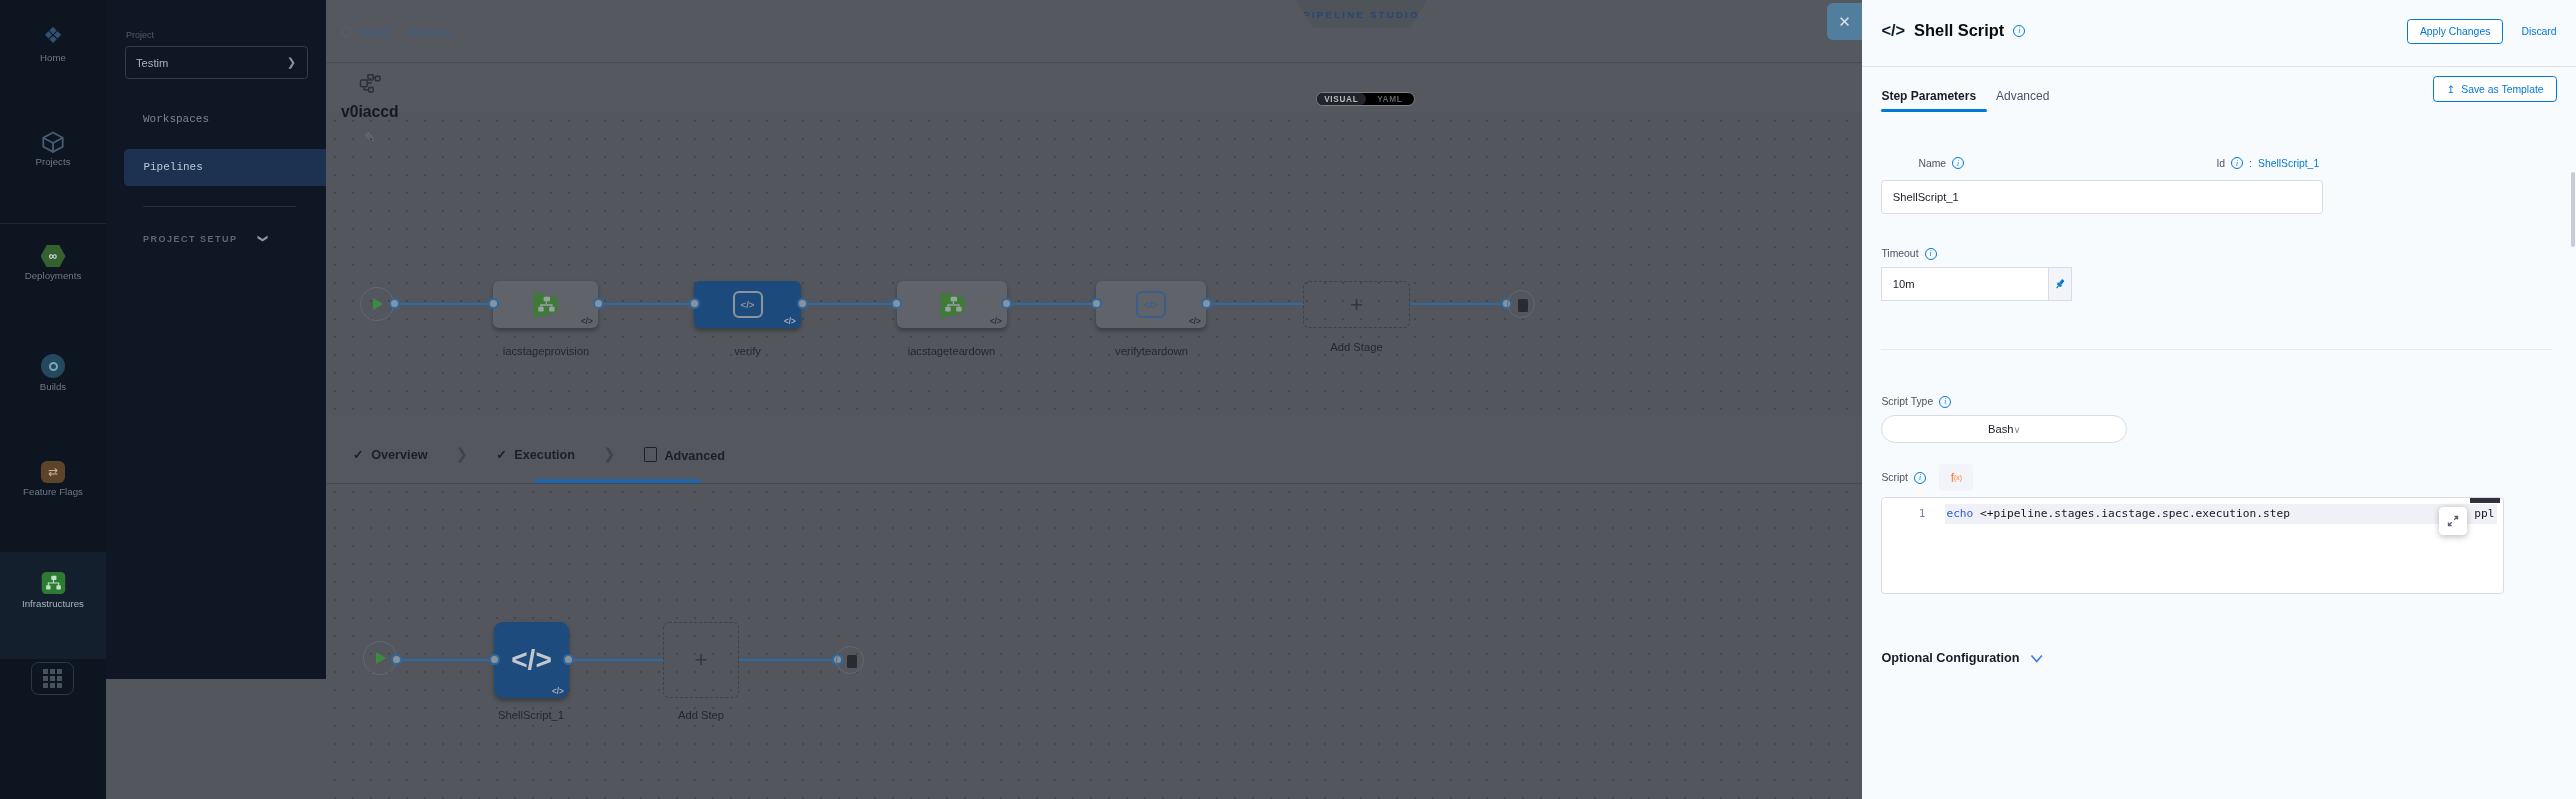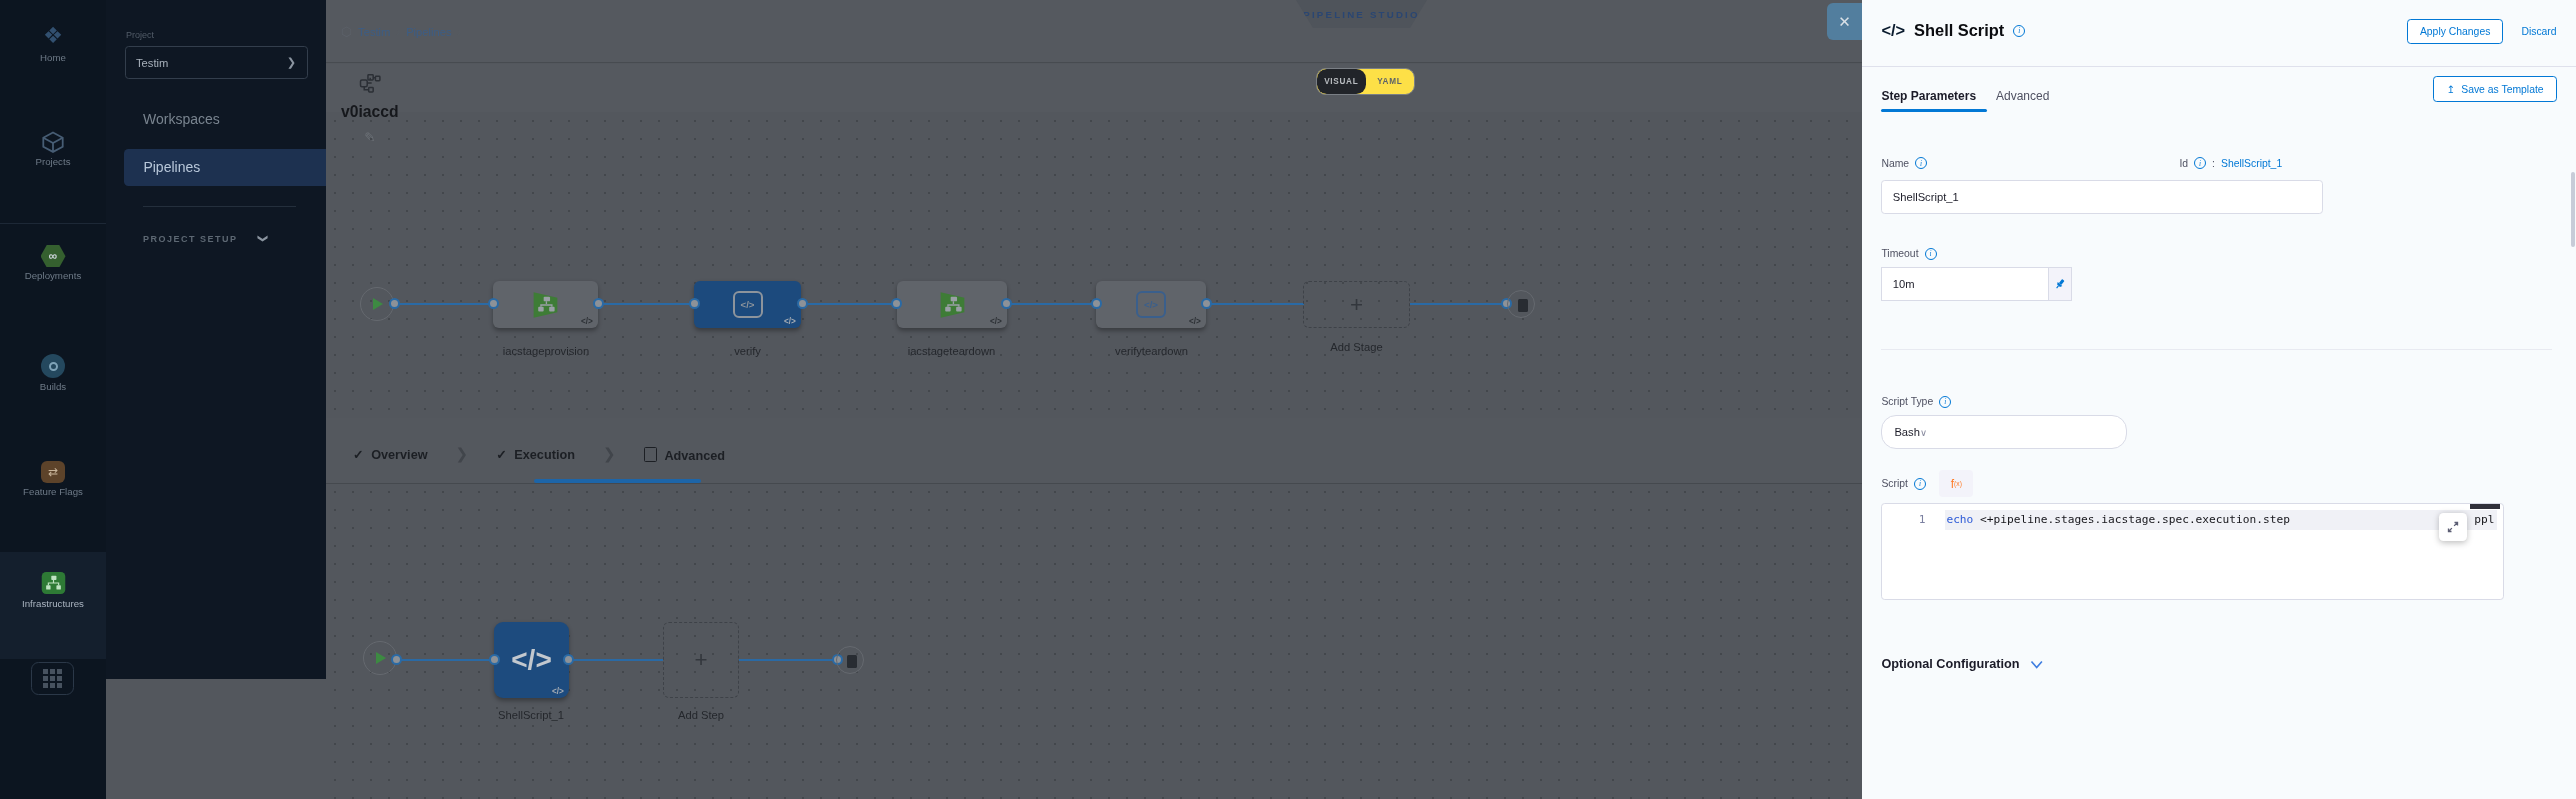--- a/index.html
+++ b/index.html
@@ -15,39 +15,39 @@
   .grid-ico { display:grid; grid-template-columns:repeat(3,5.2px); grid-gap:2.2px; }
   .grid-ico i { width:5.2px; height:5.2px; background:#47525f; display:block; }
 
   .hex-ico { width:25px; height:22.4px; clip-path:polygon(25% 0,75% 0,100% 50%,75% 100%,25% 100%,0 50%); display:flex; align-items:center; justify-content:center; color:#cdd4da; font-size:12px; font-weight:bold; }
   .sq-ico { width:24px; height:22.4px; border-radius:6px; display:flex; align-items:center; justify-content:center; font-size:12px; color:#cdd4da; }
 
   
   #proj-sidebar { position:absolute; left:106px; top:0; width:220px; height:679px; background:#0e1723; z-index:5; }
   .proj-label { position:absolute; left:20px; top:30px; font-size:9px; color:#525c68; }
   .proj-select { position:absolute; left:18.6px; top:46px; width:183px; height:33px; border:0.7px solid #333e4c; border-radius:3.7px; color:#a9b2bc; font-size:11.2px; display:flex; align-items:center; padding:0 10.4px; justify-content:space-between; }
-  .side-item { position:absolute; left:0; width:220px; height:27px; line-height:27px; padding-left:37px; color:#79848f; font-size:14px; }
+  .side-item { position:absolute; left:0; width:220px; height:27px; line-height:27px; padding-left:37px; color:#79848f; font-size:11px;font-family:Liberation Mono, monospace; }
   .side-item.active { background:#1d3150; color:#b9c8da; height:37px; line-height:37px; border-radius:4.5px 0 0 4.5px; left:18px; width:202px; padding-left:19.4px; }
   .side-divider { position:absolute; left:37px; top:206px; width:153px; height:0.7px; background:#242f3c; }
   .proj-setup { position:absolute; left:37px; top:233px; font-size:9px; letter-spacing:1.5px; color:#5d6873; font-weight:bold; }
   .proj-setup .chev { color:#8b95a0; font-size:9.7px; margin-left:21px; letter-spacing:0; }
 
   
   #canvas-col { position:absolute; left:326px; top:0; width:1536px; height:799px; background:#53575d; }
   #canvas-header { position:absolute; left:0; top:0; width:1536px; height:63px; background:#55595f; border-bottom:0.7px solid #474b50; }
   .crumbs { position:absolute; left:15px; top:24px; font-size:11.2px; color:#4b5057; display:flex; align-items:center; gap:6px; }
   .crumb-link { color:#3c5d85; }
   .crumb-sep { color:#565b62; }
   .cube-glyph { color:#5c6169; font-size:12.7px; }
   #studio-badge { position:absolute; left:970px; top:0; width:131px; height:28px; background:#4f545b; clip-path:polygon(0 0,100% 0,87% 100%,13% 100%); display:flex; align-items:center; justify-content:center; color:#2a4672; font-weight:bold; font-size:9.7px; letter-spacing:2.2px; }
   #title-row { position:absolute; left:0; top:64px; width:1536px; height:48px; background:#55595f; }
   .pipe-title { position:absolute; left:15px; top:10.4px; display:flex; align-items:center; gap:9px;flex-direction:column; }
   .pipe-title .t { font-size:15.7px; font-weight:bold; color:#16181c; }
   .pencil { color:#6b7076; font-size:13.4px; }
-  .toggle { position:absolute; left:990px; top:4px; width:99px; height:27px; border:0.7px solid #7a7f85; border-radius:9.7px; display:flex; overflow:hidden; background:#fde047; }
+  .toggle { position:absolute; left:990px; top:28px; width:99px; height:14px; border:0.7px solid #7a7f85; border-radius:9.7px; display:flex; overflow:hidden; background:#000000; }
   .toggle .seg { flex:1; display:flex; align-items:center; justify-content:center; font-size:8.2px; font-weight:bold; letter-spacing:0.7px; }
   .toggle .on { background:#212429; color:#b9bdc1; border-radius:9.7px; }
   .toggle .off { color:#5e6369; }
 
   .dotted { background-image:radial-gradient(circle, #43474c 1.2px, transparent 1.3px); background-size:18px 18px; }
   #stage-canvas { position:absolute; left:0; top:112px; width:1536px; height:306px; }
   #exec-canvas { position:absolute; left:0; top:483px; width:1536px; height:316px; }
 
   .node-circle { position:absolute; width:34px; height:34px; border:0.7px solid #65696f; border-radius:50%; }
   .play-tri { position:absolute; left:12px; top:9.7px; width:0; height:0; border-left:10.4px solid #3d8a42; border-top:6.7px solid transparent; border-bottom:6.7px solid transparent; }
@@ -84,29 +84,29 @@
   .link-blue { color:#0278d5; font-size:10.4px; }
   #drawer-tabs { position:absolute; left:0; top:67px; width:714px; height:45px; }
   .dtab { position:absolute; top:22px; font-size:12px; }
   .dtab.active { left:19.4px; color:#1b1b28; font-weight:bold; }
   .dtab.idle { left:134px; color:#4f5162; }
   .dtab-underline { position:absolute; left:19.4px; top:42px; width:106px; height:3px; background:#0278d5; border-radius:1.5px; }
   .save-tpl { position:absolute; right:19.4px; top:9px; }
 
   #drawer-body { position:absolute; left:19.4px; top:112px; width:675px; height:688px; }
   .fld-label { font-size:10.4px; color:#4f5162; display:flex; align-items:center; gap:6px; }
-  .name-row { position:relative; margin-top:45px; height:15px; }
+  .name-row { position:relative; margin-top:45px; height:15px;margin-left:37px; }
   .id-group { position:absolute; left:298px; top:0; font-size:10.4px; color:#4f5162; display:flex; gap:6px; align-items:center; }
   .id-link { color:#0278d5; }
   .text-input { margin-top:7.5px; width:442px; height:34px; border:0.7px solid #d9dbe7; border-radius:3.7px; background:#fff; font-size:11.2px; color:#1c1c28; padding:0 10.4px; font-family:"Liberation Sans",sans-serif; }
   .timeout-wrap { margin-top:7.5px; width:191px; height:34px; border:0.7px solid #d9dbe7; border-radius:0; background:#fff; display:flex; overflow:hidden; }
   .timeout-wrap input { flex:1; border:0; outline:none; font-size:11.2px; color:#1c1c28; padding:0 10.4px; background:transparent; }
   .pin-seg { width:31px; background:#f3f3fa; border-left:0.7px solid #d9dbe7; display:flex; align-items:center; justify-content:center; }
   .hr { height:0.7px; background:#e8eaf1; margin-top:48px; width:671px; }
-  .select-box { margin-top:7.5px; width:246px; height:34px; border:0.7px solid #d9dbe7; border-radius:15px; background:#fff; display:flex; align-items:center; justify-content:flex-start; padding:0 12px; font-size:11.2px; color:#1c1c28; }
+  .select-box { margin-top:7.5px; width:246px; height:28px; border:0.7px solid #d9dbe7; border-radius:15px; background:#fff; display:flex; align-items:center; justify-content:center; padding:0 12px; font-size:11.2px; color:#1c1c28; }
   .sel-chev { color:#8a8ca0; font-size:9.7px; }
   .script-row { margin-top:21px; display:flex; align-items:center; gap:13.4px; }
   .fx-badge { width:34px; height:27px; background:#f3f3fa; border-radius:3.7px; display:flex; align-items:center; justify-content:center; color:#ff7b26; font-size:12px; }
   .fx-badge sub { font-size:6.7px; }
   #code-editor { position:relative; margin-top:6px; width:623px; height:97px; background:#fff; border:0.7px solid #d9dbe7; border-radius:3.7px; overflow:hidden; }
   .code-line { position:absolute; left:0; top:6px; height:19.4px; width:100%; font-family:"DejaVu Sans Mono", monospace; font-size:11.2px; line-height:19.4px; white-space:nowrap; }
   .gutter-num { position:absolute; left:0; width:43px; text-align:right; color:#7b80a0; }
   .line-hl { position:absolute; left:63px; right:6px; top:0; height:19.4px; background:#f0f1f6; }
   .code-text { position:absolute; left:64px; color:#17171c; }
   .kw { color:#2e5bd7; }

